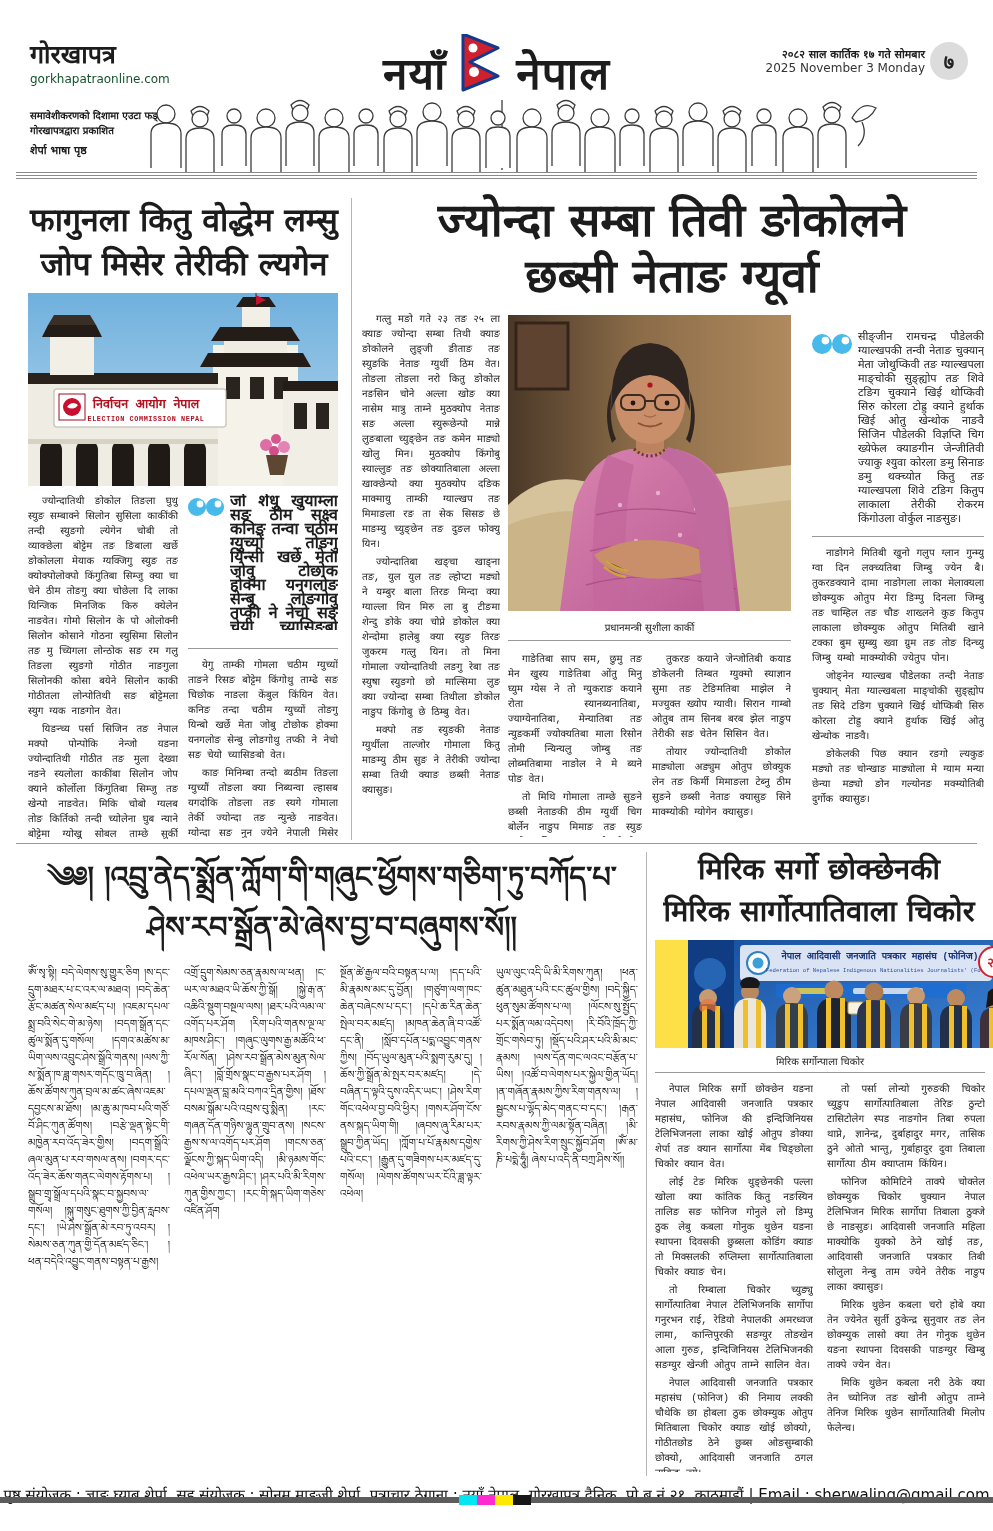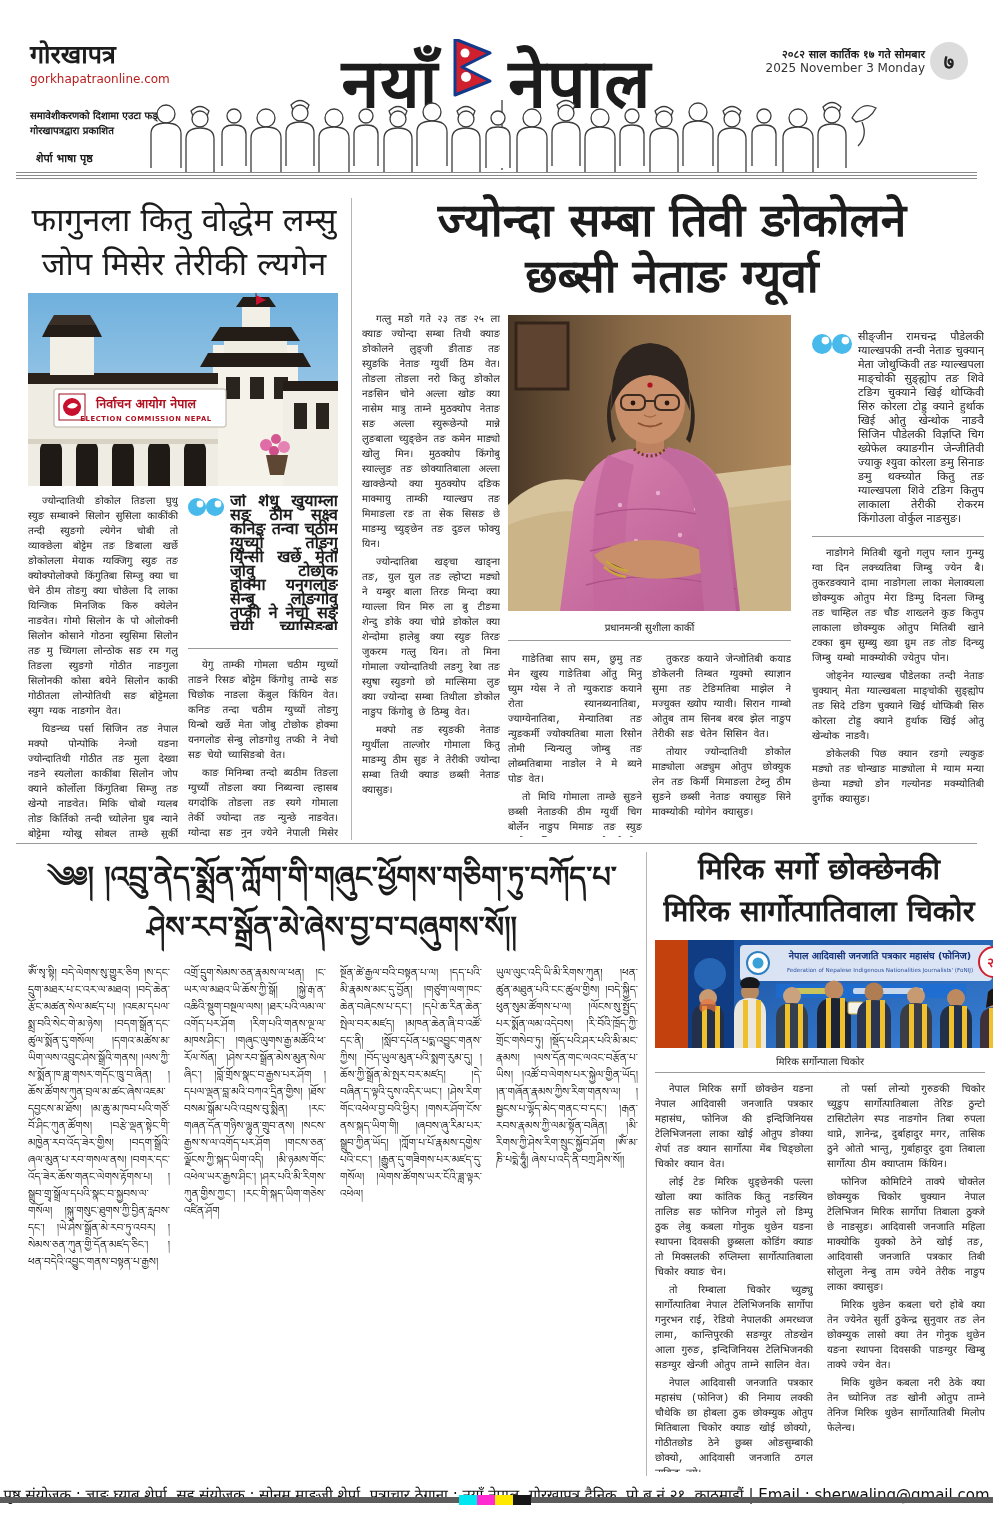--- a/index.html
+++ b/index.html
@@ -3,62 +3,62 @@
 <meta charset="utf-8">
 <style>
   html,body{margin:0;padding:0;background:#e8e8e8;}
   .page{position:relative;width:993px;height:1531px;background:#ffffff;margin:0 auto;overflow:hidden;
         font-family:"DejaVu Sans","Liberation Sans",sans-serif;color:#1c1c1c;}
   .abs{position:absolute;}
   .center{text-align:center;}
   .right{text-align:right;}
   
   .masthead{font-size:25px;font-weight:700;line-height:1.05;}
-  .website{font-size:12px;color:#b91c1c;}
+  .website{font-size:12px;color:#14532d;}
   .tagline{font-size:10px;font-weight:700;line-height:1.5;}
   .page-label{font-size:11px;font-weight:700;}
-  .paper-title{display:flex;align-items:flex-start;gap:14px;font-size:68px;font-weight:700;letter-spacing:1px;}
+  .paper-title{display:flex;align-items:flex-end;gap:14px;font-size:44px;font-weight:700;letter-spacing:1px;}
   .date-np{font-size:11px;font-weight:700;}
   .date-en{font-size:12px;color:#333;}
   .page-circle{width:38px;height:38px;border-radius:50%;background:#dcdcdc;display:flex;align-items:center;justify-content:center;
                font-size:20px;font-weight:700;color:#222;}
   .hdr-rule{height:7px;background:repeating-linear-gradient(to bottom,#8a8a8a 0 1px,transparent 1px 3px);}
   
-  .hl-left{font-size:32px;font-weight:400;line-height:44px;}
+  .hl-left{font-size:32px;font-weight:700;line-height:44px;}
   .hl-main{font-size:46px;font-weight:700;line-height:56px;}
   .hl-fonij{font-size:29px;font-weight:700;line-height:42px;}
   .hl-tib{font-size:29px;font-weight:600;line-height:50px;}
   
   .col{overflow:hidden;text-align:justify;font-size:10px;line-height:15px;}
   .col p{margin:0 0 3px;text-indent:14px;font-family:Liberation Mono, monospace;}
   .col-tib{overflow:hidden;text-align:justify;font-size:10.5px;line-height:17px;}
   .quote-text{font-size:16px;font-weight:700;line-height:14px;text-align:justify;}
   .quote-text-sm{font-size:11px;line-height:14px;text-align:justify;}
   .caption{font-size:10px;font-weight:400;}
   .rule-h{background:#9a9a9a;height:1px;}
   .rule-v{background:#b5b5b5;width:1px;}
-  .photo-frame{overflow:hidden;background:#c2410c;}
+  .photo-frame{overflow:hidden;background:#fde047;font-family:Liberation Mono, monospace;}
   .footer-line{font-size:15px;color:#111;}
   .cmyk-bar{height:6px;background:#5c5c5c;position:relative;}
   .cmyk-sq{position:absolute;top:-2px;width:18px;height:10px;}
   .qicon{float:left;margin:2px 6px 0 0;}
 </style>
 </head>
 <body>
 
 <div class="page">
 
   <div class="abs masthead" style="left:30px;top:42px;">गोरखापत्र</div>
   <div class="abs website" style="left:30px;top:72px;">gorkhapatraonline.com</div>
 
   <div class="abs tagline" style="left:30px;top:108px;width:185px;">
     <div>समावेशीकरणको दिशामा एउटा फड्को</div>
     <div>गोरखापत्रद्वारा प्रकाशित</div>
   </div>
-  <div class="abs page-label" style="left:30px;top:150px;margin-left:6px;">शेर्पा भाषा पृष्ठ</div>
+  <div class="abs page-label" style="left:30px;top:142px;">शेर्पा भाषा पृष्ठ</div>
 
   <div class="abs paper-title" style="left:0;top:34px;width:993px;justify-content:center;">
     <span>नयाँ</span>
     <span>
       <svg width="42" height="58" viewBox="0 0 42 58">
         <path d="M3,0 L3,56 L38,42 L10,28 L38,14 Z" fill="#d0202e" stroke="#123a8c" stroke-width="3" stroke-linejoin="round"></path>
         <circle cx="13" cy="14" r="4.5" fill="#ffffff"></circle>
         <circle cx="14" cy="38" r="5" fill="#ffffff"></circle>
       </svg>
     </span>

